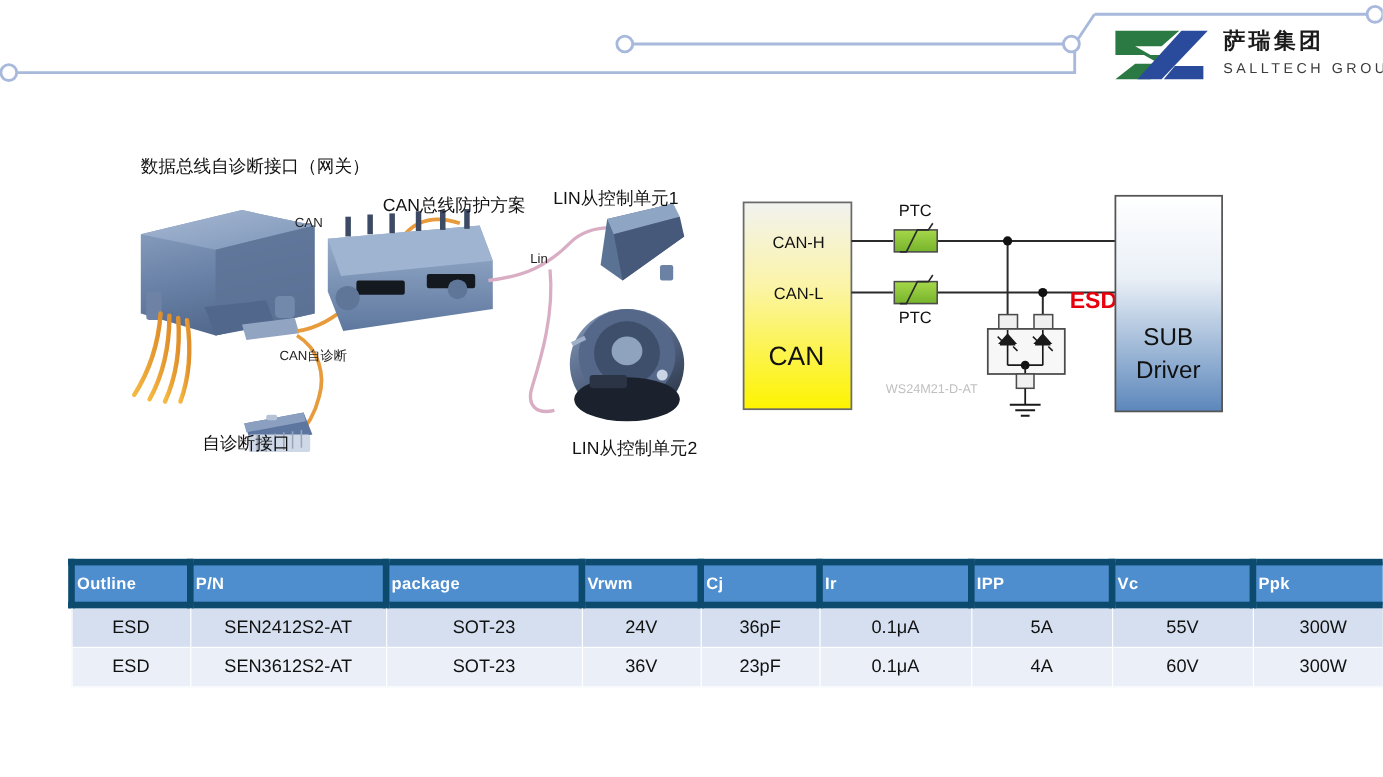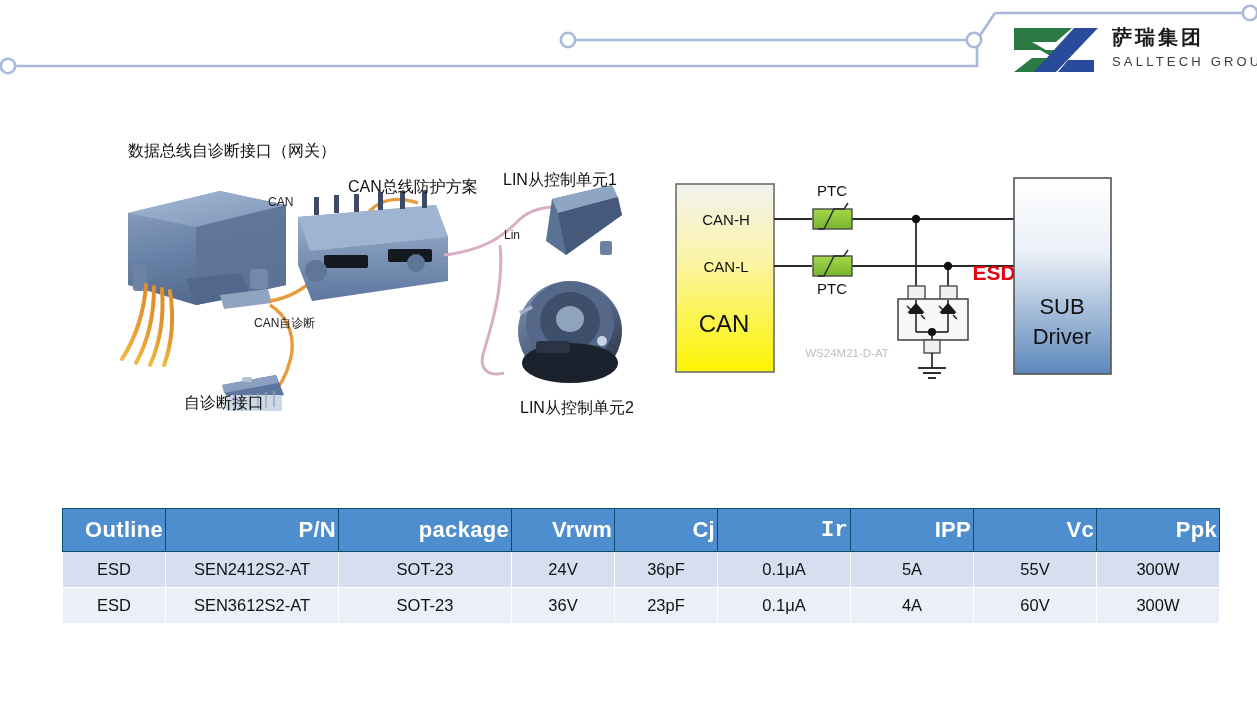--- a/index.html
+++ b/index.html
@@ -49,36 +49,36 @@
 
   
   .circuit{position:absolute;left:672px;top:172px;width:455px;height:225px;}
 
   
   .tbl{
     position:absolute;left:62px;top:508px;
     width:1135px;border-collapse:collapse;table-layout:fixed;
   }
   .tbl th{
-    background:#4E8ECE;color:#ffffff;font-size:22px;font-weight:bold;
-    padding:8px 2px;text-align:right;border:1px solid #0c4a6e;
+    background:#4E8ECE;color:#ffffff;font-size:15px;font-weight:bold;
+    padding:8px 2px;text-align:left;border:6px solid #0c4a6e;
     letter-spacing:.3px;
   }
   .tbl td{
     font-size:16.5px;color:#111111;text-align:center;
     padding:8px 2px;border:1px solid #ffffff;
   }
   .tbl tr.r-odd td{background:#D5DFEF;}
   .tbl tr.r-even td{background:#EAEFF8;}
   .c-outline{width:98px;}
   .c-pn{width:168px;}
   .c-pkg{width:168px;}
   .c-vrwm{width:98px;}
   .c-cj{width:98px;}
-  .c-ir{width:128px;font-family:Liberation Mono, monospace;}
+  .c-ir{width:128px;}
   .c-ipp{width:118px;}
   .c-vc{width:118px;}
   .c-ppk{width:118px;}
 </style>
 </head>
 <body>
 
 <div class="slide">
 
   <svg class="hdr-deco" viewBox="0 0 1257 80">
@@ -207,21 +207,21 @@
         <rect x="142" y="232" width="10" height="5" rx="2" fill="#b6c3d6"></rect>
       </g>
     </svg>
 
     <div class="ill-label" style="left:28px;top:-4px;">数据总线自诊断接口（网关）</div>
     <div class="ill-label thin" style="left:168px;top:50px;">CAN</div>
     <div class="ill-label thin" style="left:154px;top:170px;">CAN自诊断</div>
     <div class="ill-label" style="left:84px;top:248px;">自诊断接口</div>
     <div class="ill-label" style="left:248px;top:32px;">CAN总线防护方案</div>
     <div class="ill-label" style="left:403px;top:25px;">LIN从控制单元1</div>
-    <div class="ill-label thin" style="left:404px;top:83px;">Lin</div>
+    <div class="ill-label thin" style="left:382px;top:83px;">Lin</div>
     <div class="ill-label" style="left:420px;top:253px;">LIN从控制单元2</div>
   </div>
 
   <div class="circuit">
     <svg width="455" height="225" viewBox="0 0 455 225">
       <defs>
         <linearGradient id="canG" x1="0" y1="0" x2="0" y2="1">
           <stop offset="0%" stop-color="#f2f2f0"></stop>
           <stop offset="40%" stop-color="#FBF4A8"></stop>
           <stop offset="100%" stop-color="#FDF400"></stop>

